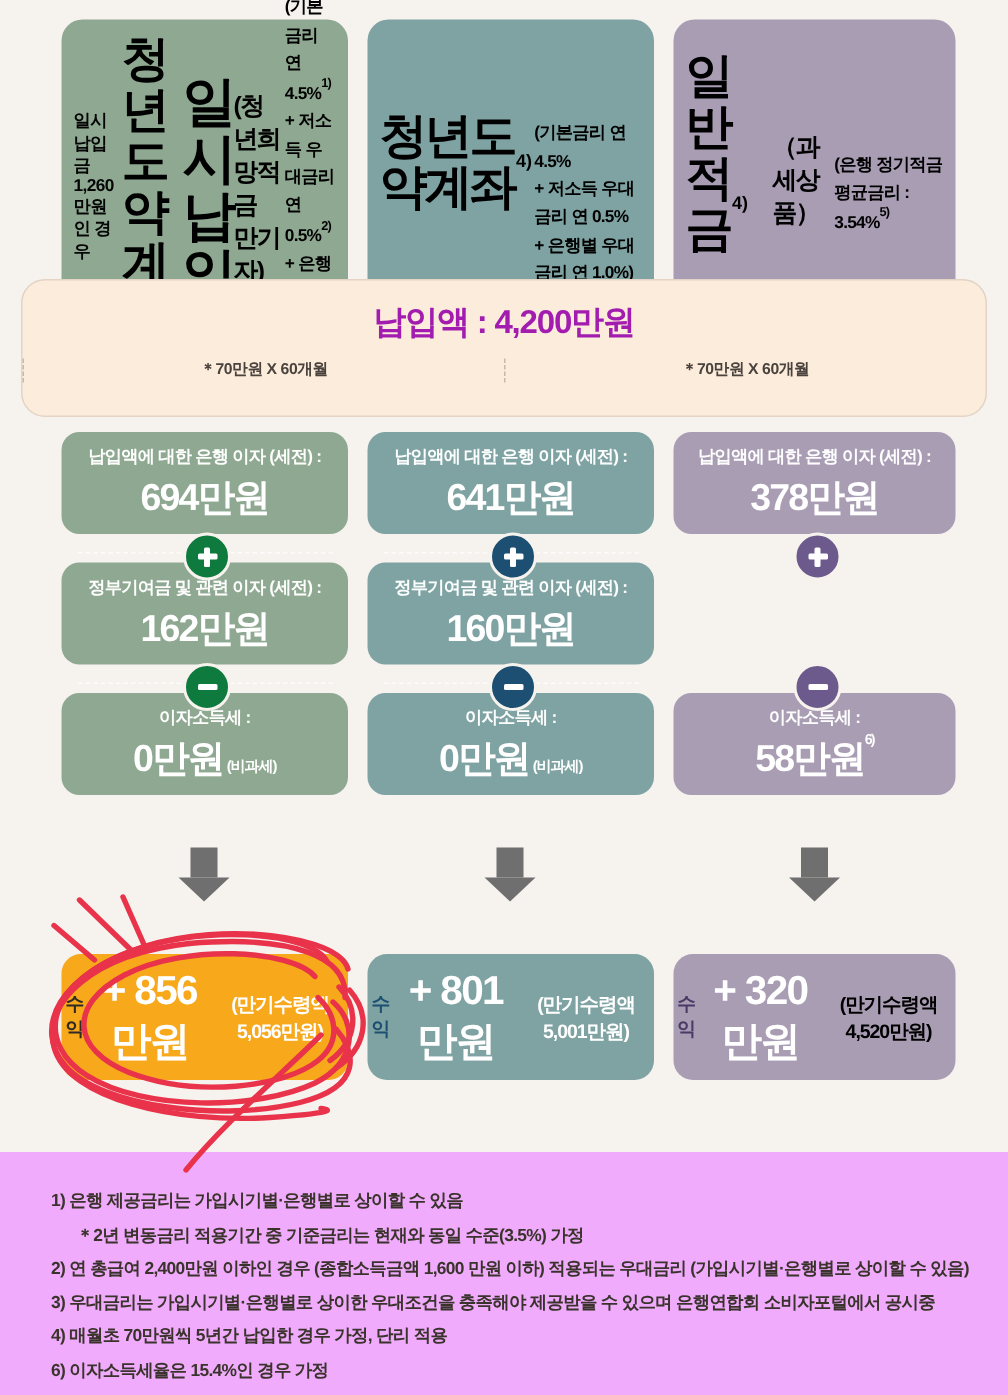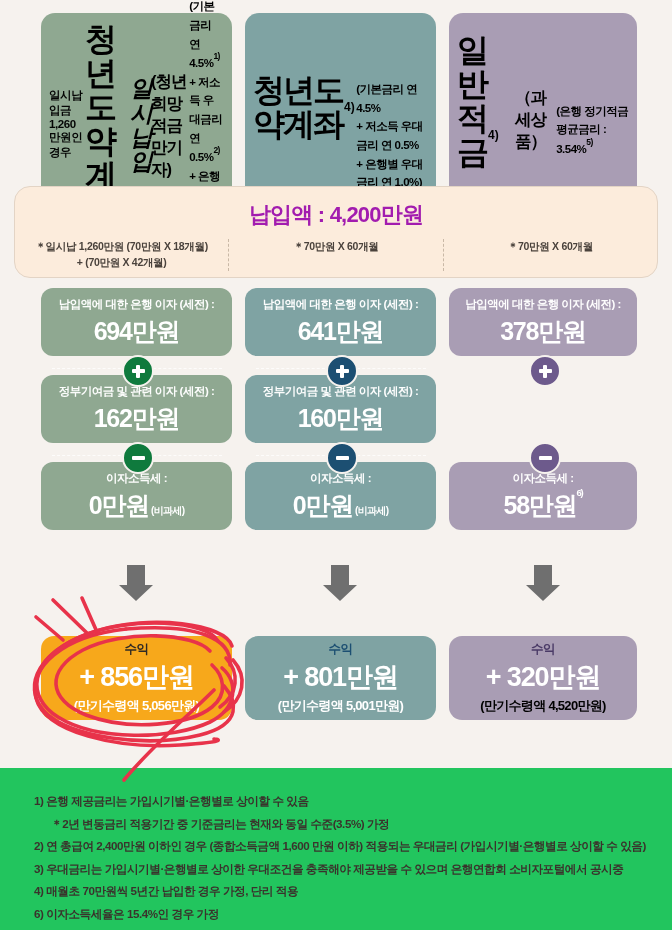--- a/index.html
+++ b/index.html
@@ -24,21 +24,21 @@
   }
   .head-sub-top{font-size:11.5px;font-weight:700;letter-spacing:-.4px;margin-bottom:3px;opacity:.97;}
   .head-title{
     font-size:32px;font-weight:800;line-height:1.06;letter-spacing:-2.0px;
     position:relative;display:inline-block;
   }
   .head-title .sup{
     font-size:12px;font-weight:700;vertical-align:super;letter-spacing:0;
     position:relative;top:-12px;left:1px;
   }
-  .head-title2{font-size:23px;font-weight:800;line-height:1.06;letter-spacing:-2.0px;font-style:italic;}
+  .head-title2{font-size:36px;font-weight:800;line-height:1.06;letter-spacing:-2.0px;}
   .head-paren{font-size:16.5px;font-weight:700;letter-spacing:-1px;margin-top:2px;}
   .head-rates{font-size:11.5px;font-weight:700;line-height:1.62;letter-spacing:-.5px;margin-top:8px;}
   .head-rates .sup{font-size:8.5px;vertical-align:super;position:relative;top:-3px;}
 
   
   .pay-band{
     background:#fcecdc;border:1.6px solid #e3d4c5;border-radius:16px;
   }
   .pay-title{
     text-align:center;font-size:22px;font-weight:800;color:#a21caf;
@@ -75,32 +75,32 @@
   .arrow .shaft{width:18px;height:20px;background:#6f6f6f;margin:0 auto;}
   .arrow .head{
     width:0;height:0;margin:0 auto;
     border-left:17px solid transparent;border-right:17px solid transparent;
     border-top:16px solid #6f6f6f;
   }
 
   
   .result{
     border-radius:13px;text-align:center;
-    display:flex;flex-direction:column;align-items:center;justify-content:center;
+    display:flex;flex-direction:row;align-items:center;justify-content:center;
   }
   .result-label{font-size:12.5px;font-weight:800;letter-spacing:-.5px;}
   .result-value{font-size:27px;font-weight:800;letter-spacing:-1.1px;margin-top:1px;}
   .result-note{font-size:13px;font-weight:700;letter-spacing:-.7px;margin-top:2px;}
 
   
   .annot{position:absolute;left:0;top:0;width:672px;height:930px;pointer-events:none;z-index:20;}
 
   
   .footer{
-    background:#22c55e;
+    background:#f0abfc;
   }
   .foot-list{padding:22px 34px 0 34px;}
   .foot-item{
     font-size:11.6px;color:#3a332c;font-weight:600;letter-spacing:-.45px;
     line-height:1.95;white-space:nowrap;
   }
   .foot-item.indent{padding-left:17px;}
 </style>
 </head>
 <body>
@@ -136,24 +136,20 @@
     </div>
     <div class="head-paren">（과세상품）</div>
     <div class="head-rates" style="margin-top:22px;">
       <div><span>(은행 정기적금 평균금리 : 3.54%</span><span class="sup">5)</span></div>
     </div>
   </div>
 
   <div class="abs pay-band" style="left:14px;top:186px;width:644px;height:92px;">
     <div class="pay-title">납입액 : 4,200만원</div>
     <div class="pay-cols">
-      <div class="pay-col">
-        <div>＊일시납 1,260만원 (70만원 X 18개월)</div>
-        <div>+ (70만원 X 42개월)</div>
-      </div>
       <div class="pay-div"></div>
       <div class="pay-col">
         <div>＊70만원 X 60개월</div>
       </div>
       <div class="pay-div"></div>
       <div class="pay-col">
         <div>＊70만원 X 60개월</div>
       </div>
     </div>
   </div>

